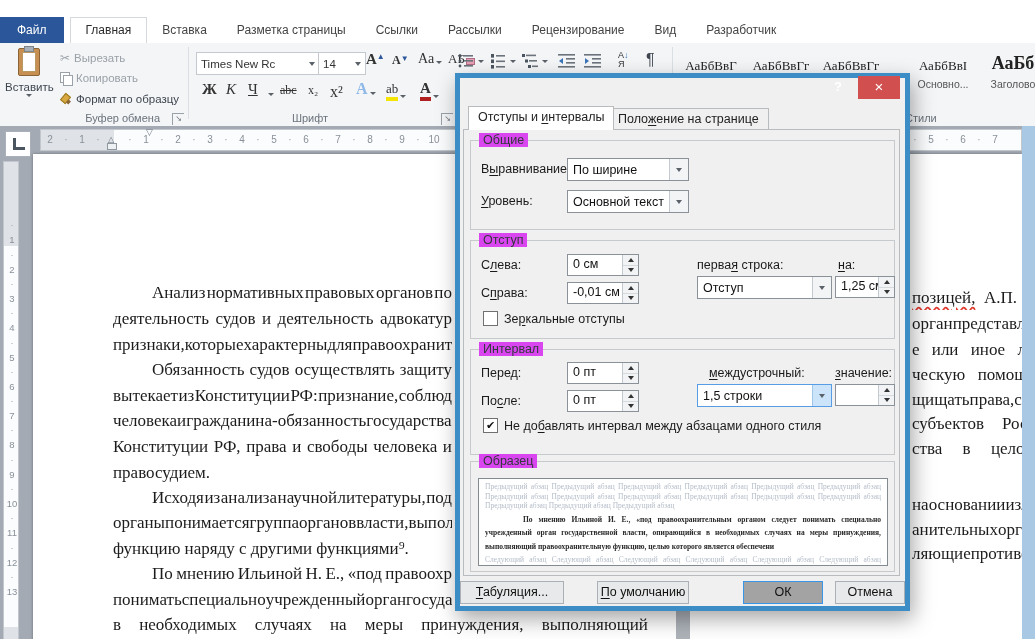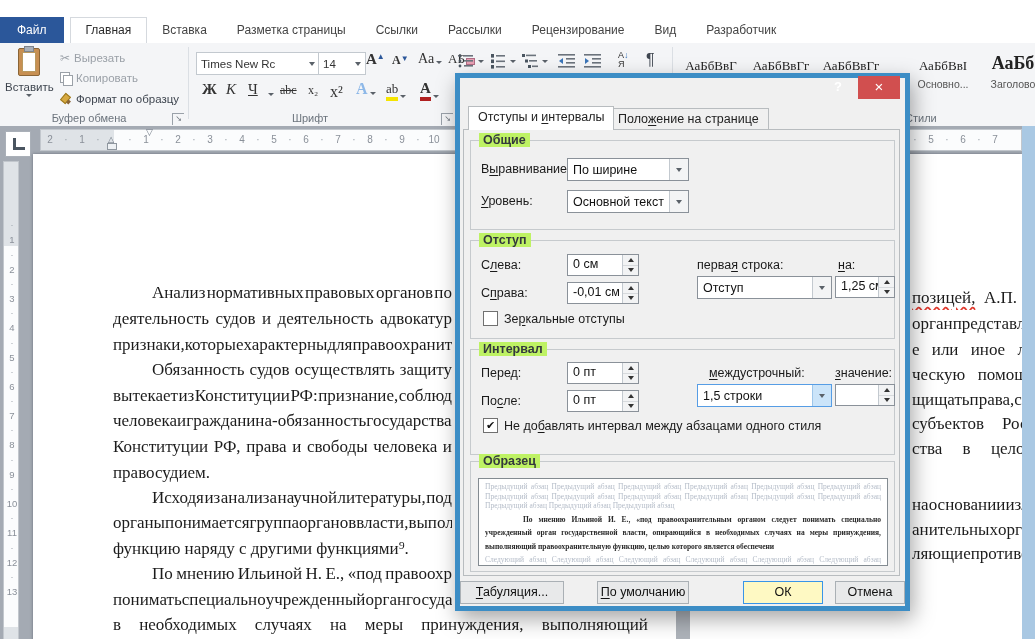--- a/index.html
+++ b/index.html
@@ -39,37 +39,37 @@
   #dialog{position:absolute;left:455px;top:57px;width:455px;height:538px;box-sizing:border-box;border:5px solid #3c8dc5;background:#f0f0f0;box-shadow:3px 8px 20px rgba(0,0,0,.35);z-index:50;}
   #dlg-titlebar{position:absolute;left:-1px;top:-1px;width:447px;height:25px;background:#3c8dc5;}
   #dlg-title{position:absolute;left:0;top:3px;width:100%;text-align:center;color:#fff;font-size:13px;}
   #dlg-close{position:absolute;left:398px;top:-2px;width:42px;height:23px;background:#d14f4f;color:#fff;text-align:center;font-size:15px;line-height:22px;}
   #dlg-help{position:absolute;left:374px;top:1px;color:#fff;font-size:13px;font-weight:bold;}
   .dtab{position:absolute;box-sizing:border-box;border:1px solid #b8bcbf;font-size:12.5px;padding:3px 9px 0 9px;}
   .dtab.active{background:#fff;height:24px;z-index:3;border-bottom:none;}
   .dtab.idle{background:#f0f0f0;height:22px;}
   #dlg-pane{position:absolute;left:3px;top:51px;width:437px;height:447px;border:1px solid #b8bcbf;background:#f0f0f0;box-sizing:border-box;}
   .gbox{position:absolute;border:1px solid #c6cacd;box-sizing:border-box;}
-  .gcap{position:absolute;top:-8px;left:8px;background:#bef264;padding:0 4px;font-size:12.5px;color:#33383d;font-weight:bold;}
+  .gcap{position:absolute;top:-8px;left:8px;background:#d946ef;padding:0 4px;font-size:12.5px;color:#33383d;}
   .dlabel{position:absolute;font-size:12.5px;color:#1a1a1a;white-space:nowrap;}
   .combo{position:absolute;box-sizing:border-box;background:#fff;border:1px solid #8a9199;display:flex;align-items:center;font-size:12.5px;color:#111;padding-left:5px;}
   .combo .cbtn{margin-left:auto;width:18px;height:100%;background:#f3f4f5;border-left:1px solid #c3c9cf;display:flex;align-items:center;justify-content:center;}
   .combo.focus{border:1px solid #569de5;}
   .combo.focus .cbtn{background:#cbe4f9;border-left:1px solid #9ec6ea;}
   .spin{position:absolute;box-sizing:border-box;background:#fff;border:1px solid #8a9199;display:flex;font-size:12.5px;color:#111;}
   .spin .sval{flex:1;padding:2px 0 0 5px;white-space:nowrap;overflow:hidden;}
   .spin .sbtns{width:15px;display:flex;flex-direction:column;border-left:1px solid #c3c9cf;}
   .sb{flex:1;background:#f2f3f4;display:flex;align-items:center;justify-content:center;}
   .sb.up{border-bottom:1px solid #d7dadd;}
   .tri-u{width:0;height:0;border-left:3px solid transparent;border-right:3px solid transparent;border-bottom:4px solid #333;}
   .tri-d{width:0;height:0;border-left:3px solid transparent;border-right:3px solid transparent;border-top:4px solid #333;}
   .cb{position:absolute;display:flex;align-items:center;gap:6px;font-size:12.5px;color:#1a1a1a;}
   .cbbox{width:13px;height:13px;background:#fff;border:1px solid #707070;display:inline-flex;align-items:center;justify-content:center;font-size:11px;color:#111;}
   .dbtn{position:absolute;box-sizing:border-box;height:23px;background:#e8e9ea;border:1px solid #aab0b5;font-size:12.5px;text-align:center;padding-top:3px;color:#111;}
-  .dbtn.def{border:1px solid #3895e8;background:#fef9c3;}
+  .dbtn.def{border:1px solid #3895e8;background:#a3a3a3;}
   #preview{position:absolute;background:#fff;border:1px solid #838b91;box-sizing:border-box;overflow:hidden;padding:3px 6px;}
   .pv-gray{font-family:"Liberation Serif","DejaVu Serif",serif;font-size:7.5px;line-height:9.5px;color:#b4bcc8;text-align:justify;}
   .pv-body{font-family:"Liberation Serif","DejaVu Serif",serif;font-size:7.5px;line-height:13.5px;color:#2a2a2a;font-weight:bold;text-align:justify;text-indent:38px;margin:2px 0;}
   u{text-underline-offset:2px;}
 </style>
 </head>
 <body>
 
 <div id="app">
 
@@ -106,21 +106,21 @@
       </span>
       <span>Копировать</span>
     </div>
     <div class="smallbtn" style="left:60px;top:50px;">
       <span style="width:12px;height:12px;display:inline-block;position:relative;">
         <span style="position:absolute;left:2px;top:1px;width:5px;height:7px;background:#d7a940;transform:rotate(40deg);border:1px solid #9c7a23;"></span>
         <span style="position:absolute;left:7px;top:7px;width:3px;height:4px;background:#8a6436;transform:rotate(40deg);"></span>
       </span>
       <span>Формат по образцу</span>
     </div>
-    <div class="grouplabel" style="left:24px;width:130px;">Буфер обмена</div>
+    <div class="grouplabel" style="left:30px;width:130px;text-align:right;">Буфер обмена</div>
     <div class="launcher" style="left:172px;">↘</div>
     <div class="gsep" style="left:188px;"></div>
 
     <div class="ffcombo" style="left:196px;top:9px;width:118px;height:21px;">
       <span>Times New Rc</span>
         <span class="chevtri"></span>
     </div>
     <div class="ffcombo" style="left:318px;top:9px;width:42px;height:21px;">
       <span>14</span>
         <span class="chevtri"></span>

